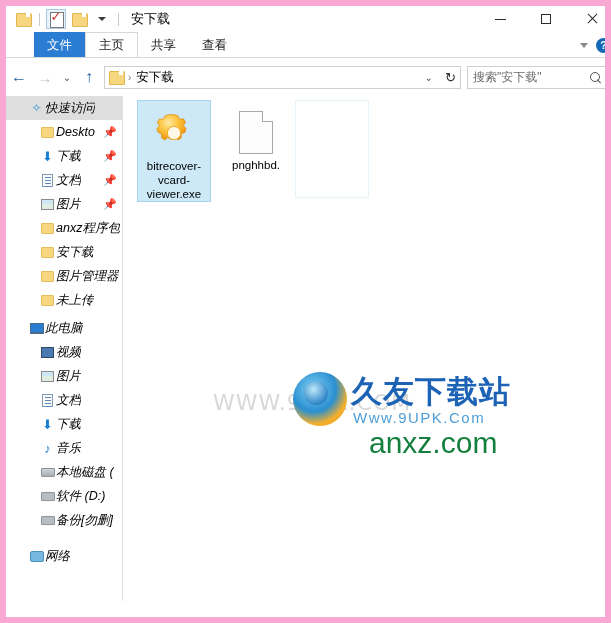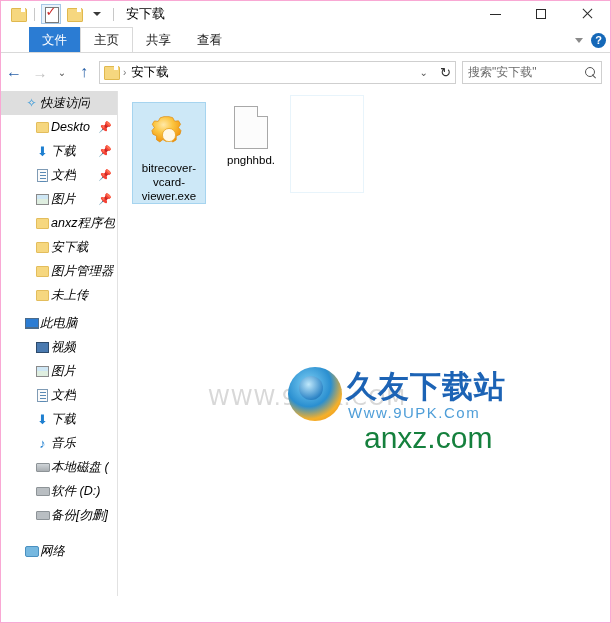--- a/index.html
+++ b/index.html
@@ -7,21 +7,21 @@
     margin: 0; padding: 0;
     width: 611px; height: 623px;
     overflow: hidden;
     font-family: "Liberation Sans", "DejaVu Sans", sans-serif;
     background: #ffffff;
   }
   #window {
     position: relative;
     width: 611px; height: 623px;
     background: #ffffff;
-    border: 1px solid #f9a8d4;
+    border: 6px solid #f9a8d4;
     overflow: hidden;
   }
 
   
   #titlebar {
     position: absolute; left: 0; top: 0; width: 609px; height: 26px;
     background: #ffffff;
     display: flex; align-items: center;
   }
   #qat { display: flex; align-items: center; padding-left: 7px; gap: 3px; height: 26px; }
@@ -201,21 +201,21 @@
   }
   .item {
     position: absolute; width: 74px; text-align: center; padding-top: 6px;
   }
   .item .iconbox { height: 52px; display: flex; align-items: center; justify-content: center; }
   .item .name {
     font-size: 11.5px; color: #000; line-height: 14px; word-wrap: break-word;
     padding: 0 2px;
   }
   .item.selected {
-    background: #cde8f7; border: 1px solid #a6d4ef; margin-top: 7px;
+    background: #cde8f7; border: 1px solid #a6d4ef;
   }
   .item.ghost { border: 1px solid #e8f4fb; }
   .gear-ico { width: 42px; height: 42px; position: relative; }
   .file-ico {
     width: 34px; height: 43px; background: #fcfcfc; border: 1px solid #a8a8a8; position: relative;
   }
   .file-ico::before {
     content: ""; position: absolute; right: -1px; top: -1px; width: 10px; height: 10px;
     background: #ffffff; border-left: 1px solid #a8a8a8; border-bottom: 1px solid #a8a8a8;
   }

